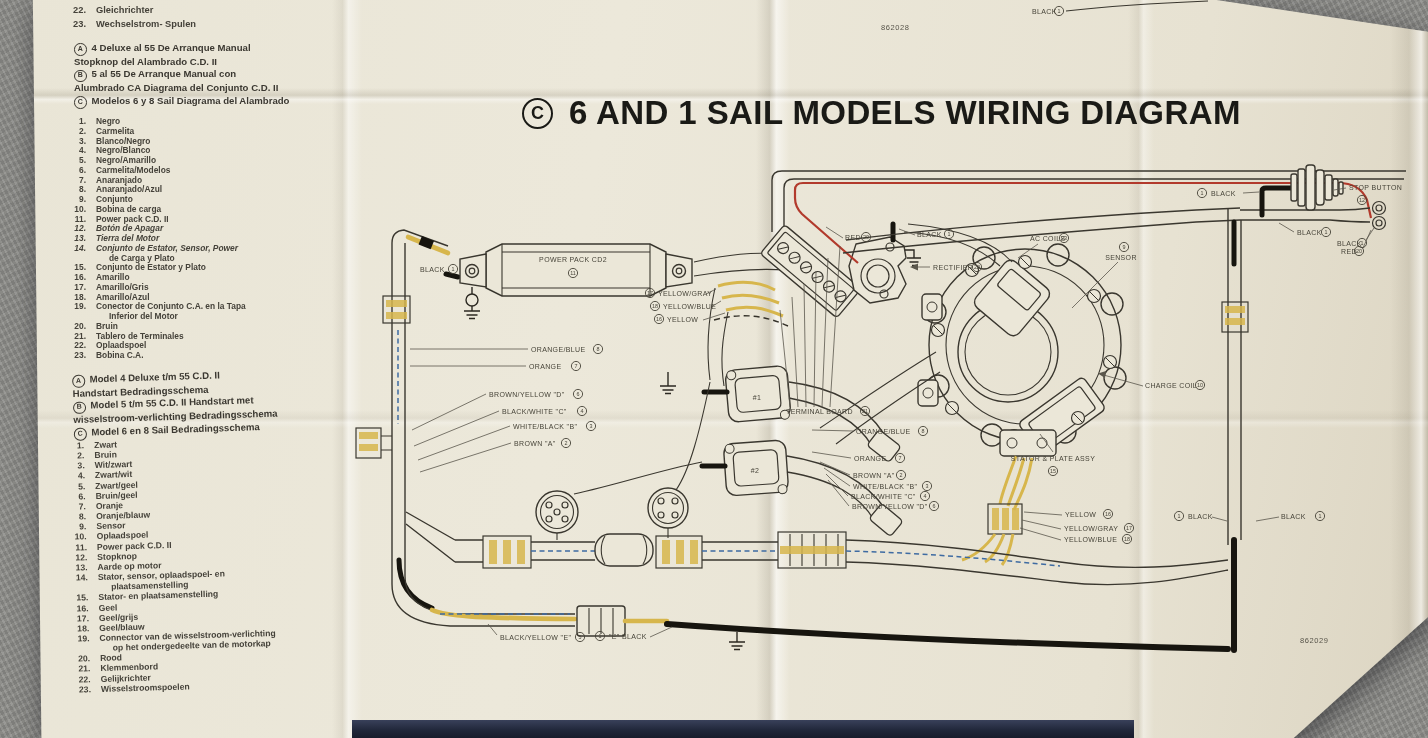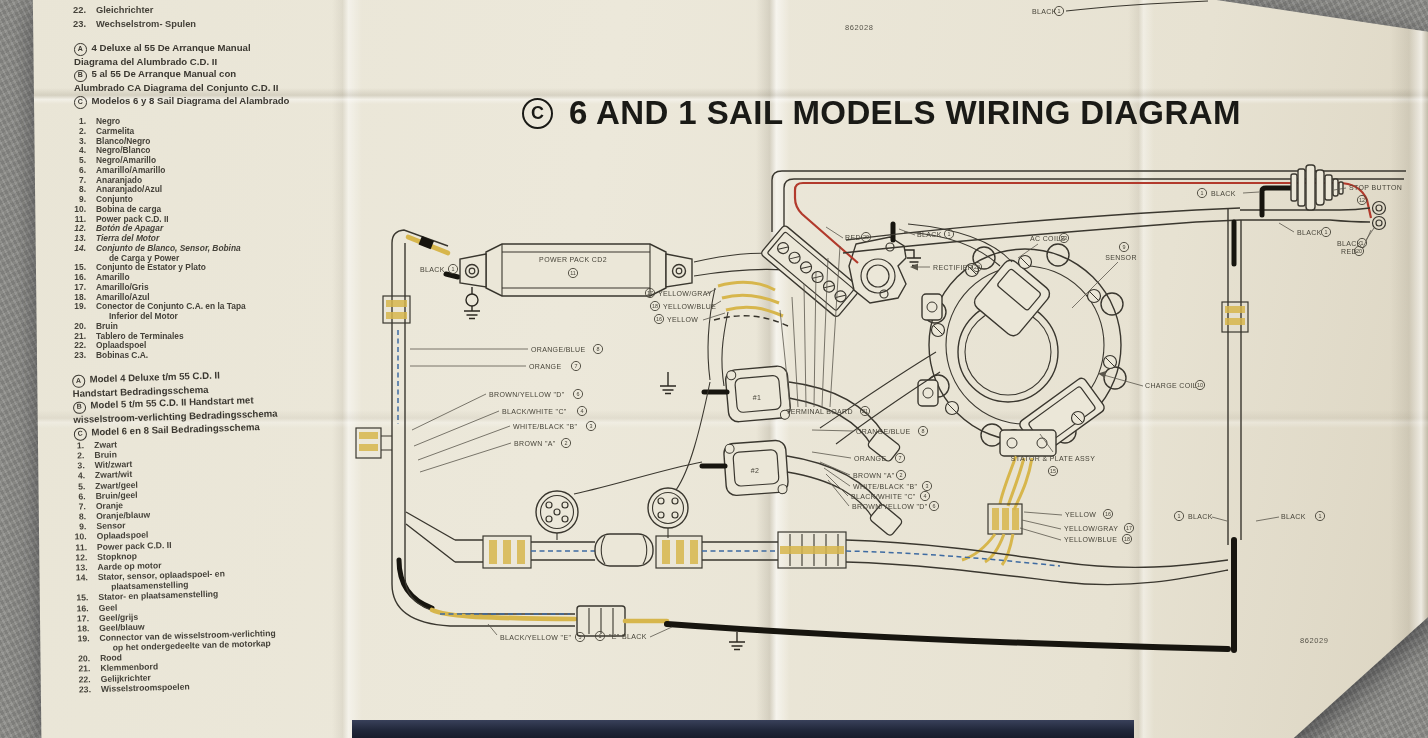--- a/index.html
+++ b/index.html
@@ -42,21 +42,21 @@
   .hdr-es{left:74px;top:42px;}
   .hdr-nl{left:72px;top:374px;transform:rotate(-1.8deg);transform-origin:left top;}
   .badge{display:inline-flex;align-items:center;justify-content:center;width:10.5px;height:10.5px;
     border:1px solid #3b3831;border-radius:50%;font-size:7px;margin-right:5px;font-weight:bold;}
   
   .title{position:absolute;left:522px;top:94px;display:flex;align-items:center;gap:16px;color:#1a1a16;}
   .badge-lg{width:27px;height:27px;border:2.4px solid #1a1a16;border-radius:50%;
     display:flex;align-items:center;justify-content:center;font-size:18px;font-weight:bold;flex:0 0 auto;}
   .title h1{margin:0;font-size:33px;font-weight:bold;letter-spacing:.4px;white-space:nowrap;}
   .pn{position:absolute;font-size:7.5px;color:#57544a;letter-spacing:.6px;}
-  .pn-top{left:845px;top:23px;}
+  .pn-top{left:881px;top:23px;}
   .pn-bot{left:1300px;top:636px;}
   
   .diagram{position:absolute;left:0;top:0;}
   .w{stroke:#3a372f;stroke-width:1.4;fill:none;}
   .w2{stroke:#3a372f;stroke-width:1.1;fill:none;}
   .w2c{stroke:#3a372f;stroke-width:1.2;fill:none;}
   .lead{stroke:#5b574c;stroke-width:.8;fill: none;}
   .hv{stroke:#17150f;stroke-width:5;fill:none;stroke-linecap:round;}
   .hv2{stroke:#17150f;stroke-width:6;fill:none;stroke-linecap:round;}
   .yw{stroke:#d7b64c;stroke-width:4.6;fill:none;stroke-linecap:round;}
@@ -108,21 +108,21 @@
 
         <div class="row">
           <span class="num">23.</span>
           <span class="txt">Wechselstrom- Spulen</span>
           <div class="cont"></div>
         </div>
       </div>
 
     <div class="hdr hdr-es">
       <div class="hline"><span class="badge">A</span><span>4 Deluxe al 55 De Arranque Manual</span></div>
-      <div class="hline">Diagrama del Alumbrado C.D. II</div>
+      <div class="hline">Stopknop del Alambrado C.D. II</div>
       <div class="hline"><span class="badge">B</span><span>5 al 55 De Arranque Manual con</span></div>
       <div class="hline">Alumbrado CA Diagrama del Conjunto C.D. II</div>
       <div class="hline"><span class="badge">C</span><span>Modelos 6 y 8 Sail Diagrama del Alambrado</span></div>
     </div>
 
     <div class="list es-list">
 
         <div class="row">
           <span class="num">1.</span>
           <span class="txt">Negro</span>
@@ -148,21 +148,21 @@
         </div>
 
         <div class="row">
           <span class="num">5.</span>
           <span class="txt">Negro/Amarillo</span>
           <div class="cont"></div>
         </div>
 
         <div class="row">
           <span class="num">6.</span>
-          <span class="txt">Amarillo/Amarillo</span>
+          <span class="txt">Carmelita/Modelos</span>
           <div class="cont"></div>
         </div>
 
         <div class="row">
           <span class="num">7.</span>
           <span class="txt">Anaranjado</span>
           <div class="cont"></div>
         </div>
 
         <div class="row">
@@ -196,22 +196,22 @@
         </div>
 
         <div class="row it">
           <span class="num">13.</span>
           <span class="txt">Tierra del Motor</span>
           <div class="cont"></div>
         </div>
 
         <div class="row it">
           <span class="num">14.</span>
-          <span class="txt">Conjunto de Blanco, Sensor, Bobina</span>
-          <div class="cont">de Carga y Power</div>
+          <span class="txt">Conjunto de Estator, Sensor, Power</span>
+          <div class="cont">de Carga y Plato</div>
         </div>
 
         <div class="row">
           <span class="num">15.</span>
           <span class="txt">Conjunto de Estator y Plato</span>
           <div class="cont"></div>
         </div>
 
         <div class="row">
           <span class="num">16.</span>
@@ -250,21 +250,21 @@
         </div>
 
         <div class="row">
           <span class="num">22.</span>
           <span class="txt">Oplaadspoel</span>
           <div class="cont"></div>
         </div>
 
         <div class="row">
           <span class="num">23.</span>
-          <span class="txt">Bobinas C.A.</span>
+          <span class="txt">Bobina C.A.</span>
           <div class="cont"></div>
         </div>
       </div>
 
     <div class="hdr hdr-nl">
       <div class="hline"><span class="badge">A</span><span>Model 4 Deluxe t/m 55 C.D. II</span></div>
       <div class="hline">Handstart Bedradingsschema</div>
       <div class="hline"><span class="badge">B</span><span>Model 5 t/m 55 C.D. II Handstart met</span></div>
       <div class="hline">wisselstroom-verlichting Bedradingsschema</div>
       <div class="hline"><span class="badge">C</span><span>Model 6 en 8 Sail Bedradingsschema</span></div>

